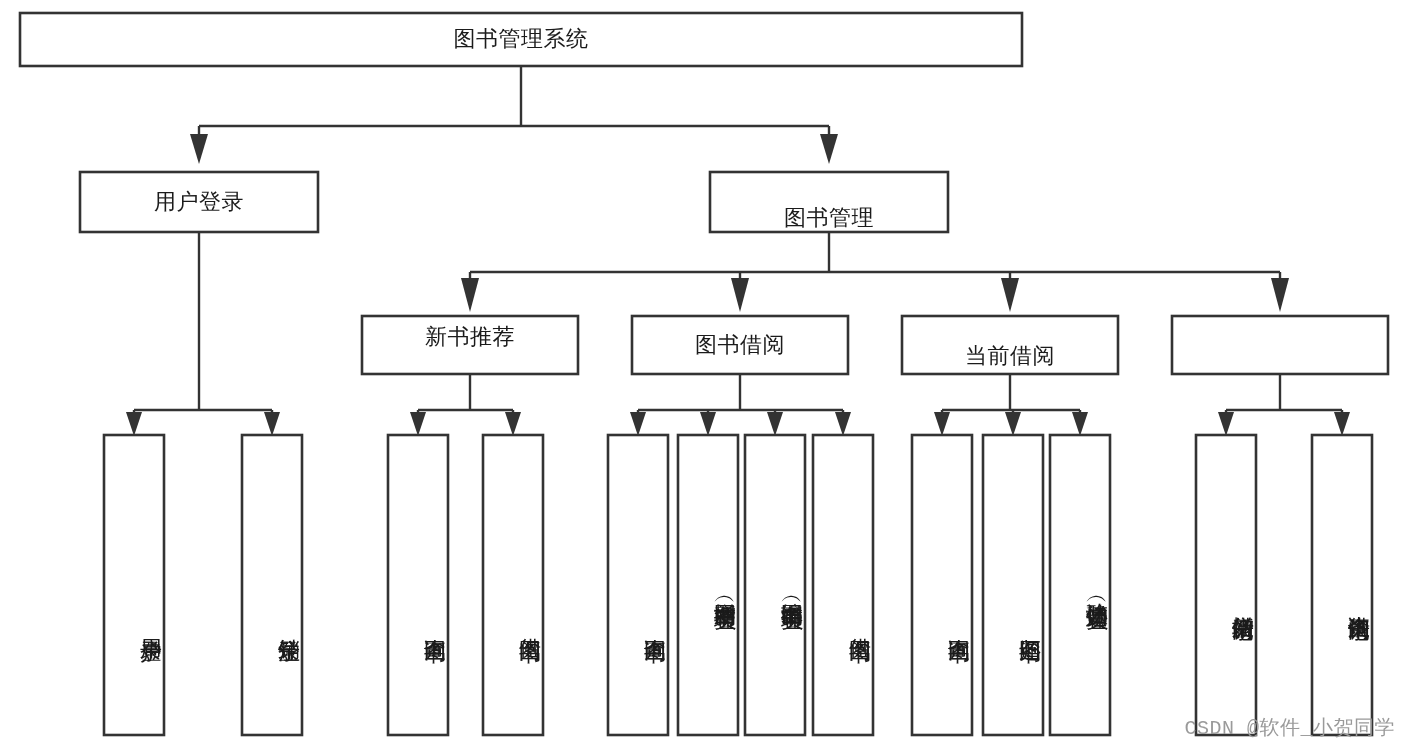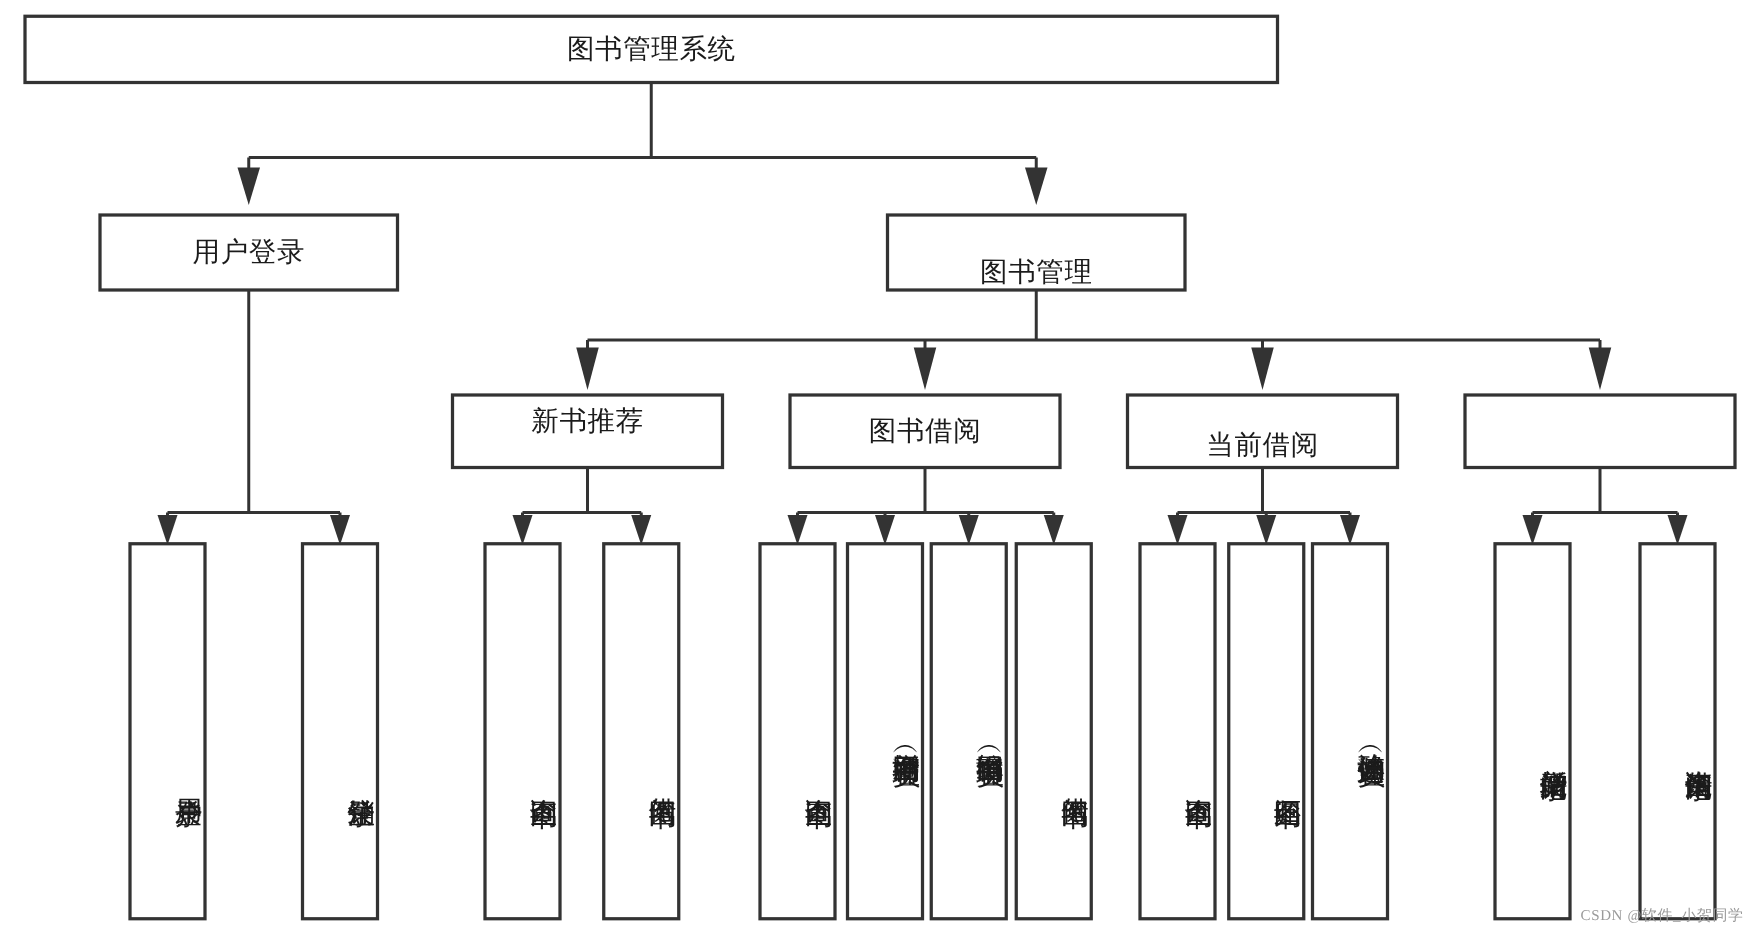--- a/index.html
+++ b/index.html
@@ -66,23 +66,23 @@
     justify-content: center;
     padding-top: 6px;
   }
   .node-label.vertical.tall {
     padding-top: 4px;
   }
   .watermark {
     position: absolute;
     right: 10px;
     bottom: 6px;
-    font-size: 12px;
+    font-size: 20px;
     color: #9a9a9a;
-    font-family: Liberation Serif, serif;
+    font-family: Liberation Mono, monospace;
     white-space: nowrap;
     letter-spacing: 0.5px;
   }
 </style>
 </head>
 <body>
 
 <div id="diagram-root">
 
   <svg id="diagram-svg" viewBox="0 0 1405 747">

